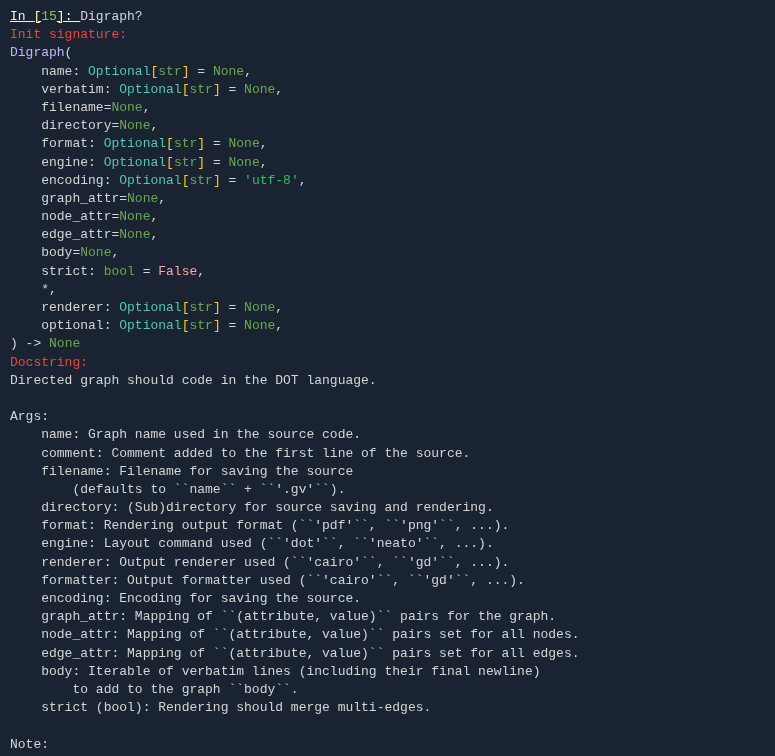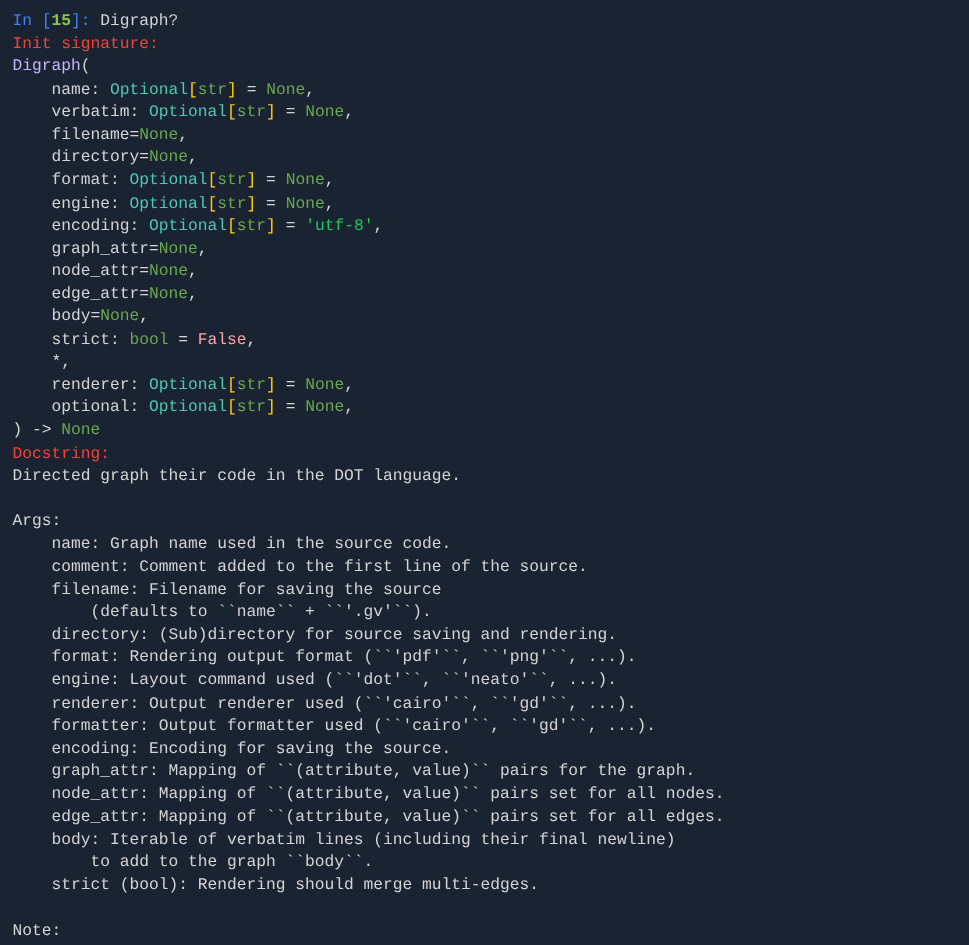--- a/index.html
+++ b/index.html
@@ -5,22 +5,22 @@
     * { margin: 0; padding: 0; box-sizing: border-box; }
     body {
       background: #1a2332;
       color: #d4d4d4;
       font-family: 'Consolas', 'Monaco', 'Courier New', monospace;
       font-size: 13px;
       line-height: 1.4;
       padding: 8px 10px;
       white-space: pre;
     }
-    .prompt-in { color: #3b82f6; }
-    .prompt-num { color: #8bc34a; font-weight: bold; }
+    .prompt-in { color: #fef9c3; text-decoration: underline; }
+    .prompt-num { color: #8bc34a; font-weight: normal; }
     .input-text { color: #d4d4d4; }
     .header-red { color: #f44336; margin-top: 44px; }
     .cls-name { color: #c4b5fd; }
     .kw-teal { color: #4ec9b0; }
     .type-green { color: #6aa84f; }
     .bracket { color: #ffcc00; }
     .paren { color: #d4d4d4; }
     .op { color: #d4d4d4; }
     .none-green { color: #6aa84f; }
     .false-kw { color: #fca5a5; }
@@ -42,21 +42,21 @@
     <span>graph_attr</span><span class="op">=</span><span class="none-green">None</span><span class="op">,</span>
     <span>node_attr</span><span class="op">=</span><span class="none-green">None</span><span class="op">,</span>
     <span>edge_attr</span><span class="op">=</span><span class="none-green">None</span><span class="op">,</span>
     <span>body</span><span class="op">=</span><span class="none-green">None</span><span class="op">,</span>
     <span>strict</span><span class="op">: </span><span class="type-green">bool</span><span class="op"> = </span><span class="false-kw">False</span><span class="op">,</span>
     <span class="op">*,</span>
     <span>renderer</span><span class="op">: </span><span class="kw-teal">Optional</span><span class="bracket">[</span><span class="type-green">str</span><span class="bracket">]</span><span class="op"> = </span><span class="none-green">None</span><span class="op">,</span>
     <span>optional</span><span class="op">: </span><span class="kw-teal">Optional</span><span class="bracket">[</span><span class="type-green">str</span><span class="bracket">]</span><span class="op"> = </span><span class="none-green">None</span><span class="op">,</span>
 <span class="paren">)</span><span class="op"> -&gt; </span><span class="kw-return">None</span>
 <span class="header-red">Docstring:</span>
-<span class="doc-text">Directed graph their code in the DOT language.</span>
+<span class="doc-text">Directed graph should code in the DOT language.</span>
 
 <span class="doc-text">Args:</span>
     <span class="doc-text">name: Graph name used in the source code.</span>
     <span class="doc-text">comment: Comment added to the first line of the source.</span>
     <span class="doc-text">filename: Filename for saving the source</span>
         <span class="doc-text">(defaults to ``name`` + ``'.gv'``).</span>
     <span class="doc-text">directory: (Sub)directory for source saving and rendering.</span>
     <span class="doc-text">format: Rendering output format (``'pdf'``, ``'png'``, ...).</span>
     <span class="doc-text">engine: Layout command used (``'dot'``, ``'neato'``, ...).</span>
     <span class="doc-text">renderer: Output renderer used (``'cairo'``, ``'gd'``, ...).</span>

